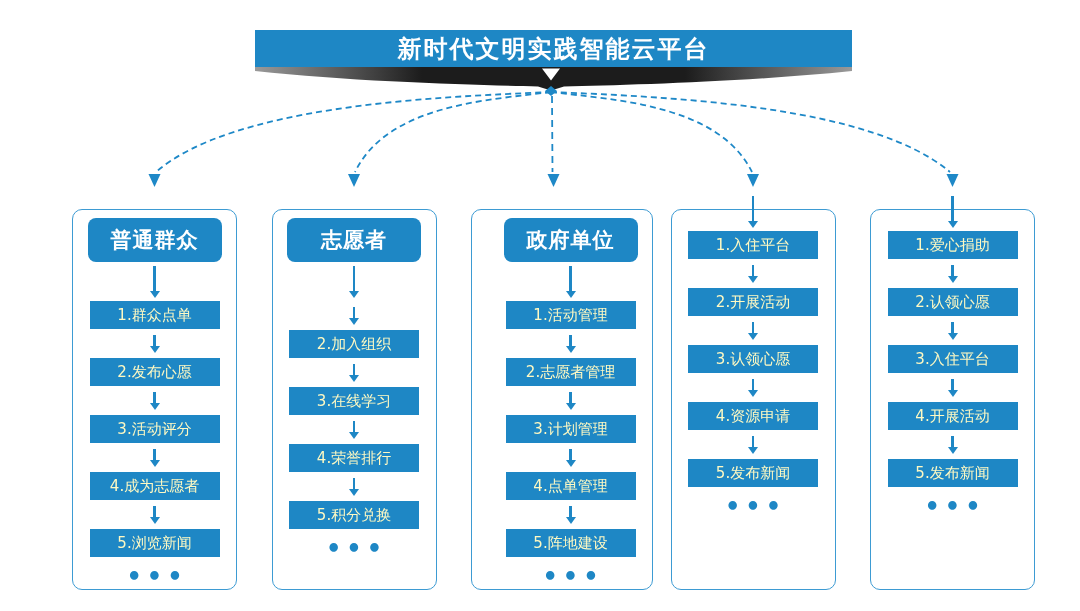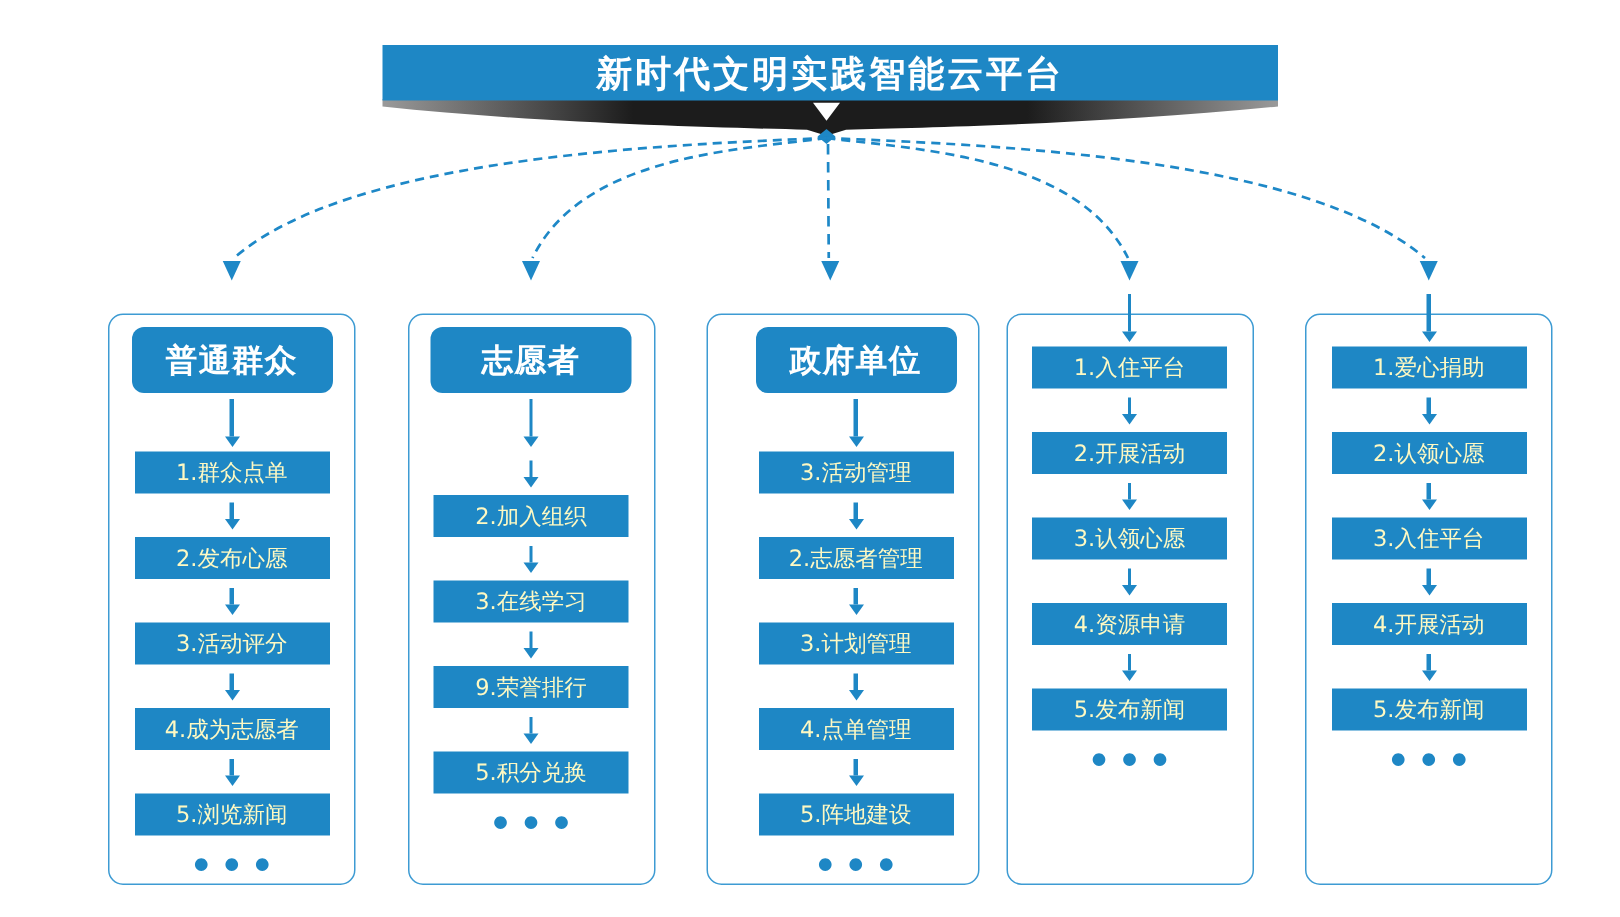--- a/index.html
+++ b/index.html
@@ -148,36 +148,36 @@
         <div class="step">2.加入组织</div>
         <div class="arrow">
           <i class="stem"></i>
           <i class="head"></i>
         </div>
         <div class="step">3.在线学习</div>
         <div class="arrow">
           <i class="stem"></i>
           <i class="head"></i>
         </div>
-        <div class="step">9.荣誉排行</div>
+        <div class="step">4.荣誉排行</div>
         <div class="arrow">
           <i class="stem"></i>
           <i class="head"></i>
         </div>
         <div class="step">5.积分兑换</div>
         <div class="more">•••</div>
       </div>
       <div class="column" style="left: 471px; padding-left: 17px;">
         <div class="outline"></div>
         <div class="col-header">政府单位</div>
         <div class="arrow long">
           <i class="stem"></i>
           <i class="head"></i>
         </div>
-        <div class="step">3.活动管理</div>
+        <div class="step">1.活动管理</div>
         <div class="arrow">
           <i class="stem"></i>
           <i class="head"></i>
         </div>
         <div class="step">2.志愿者管理</div>
         <div class="arrow">
           <i class="stem"></i>
           <i class="head"></i>
         </div>
         <div class="step">3.计划管理</div>

